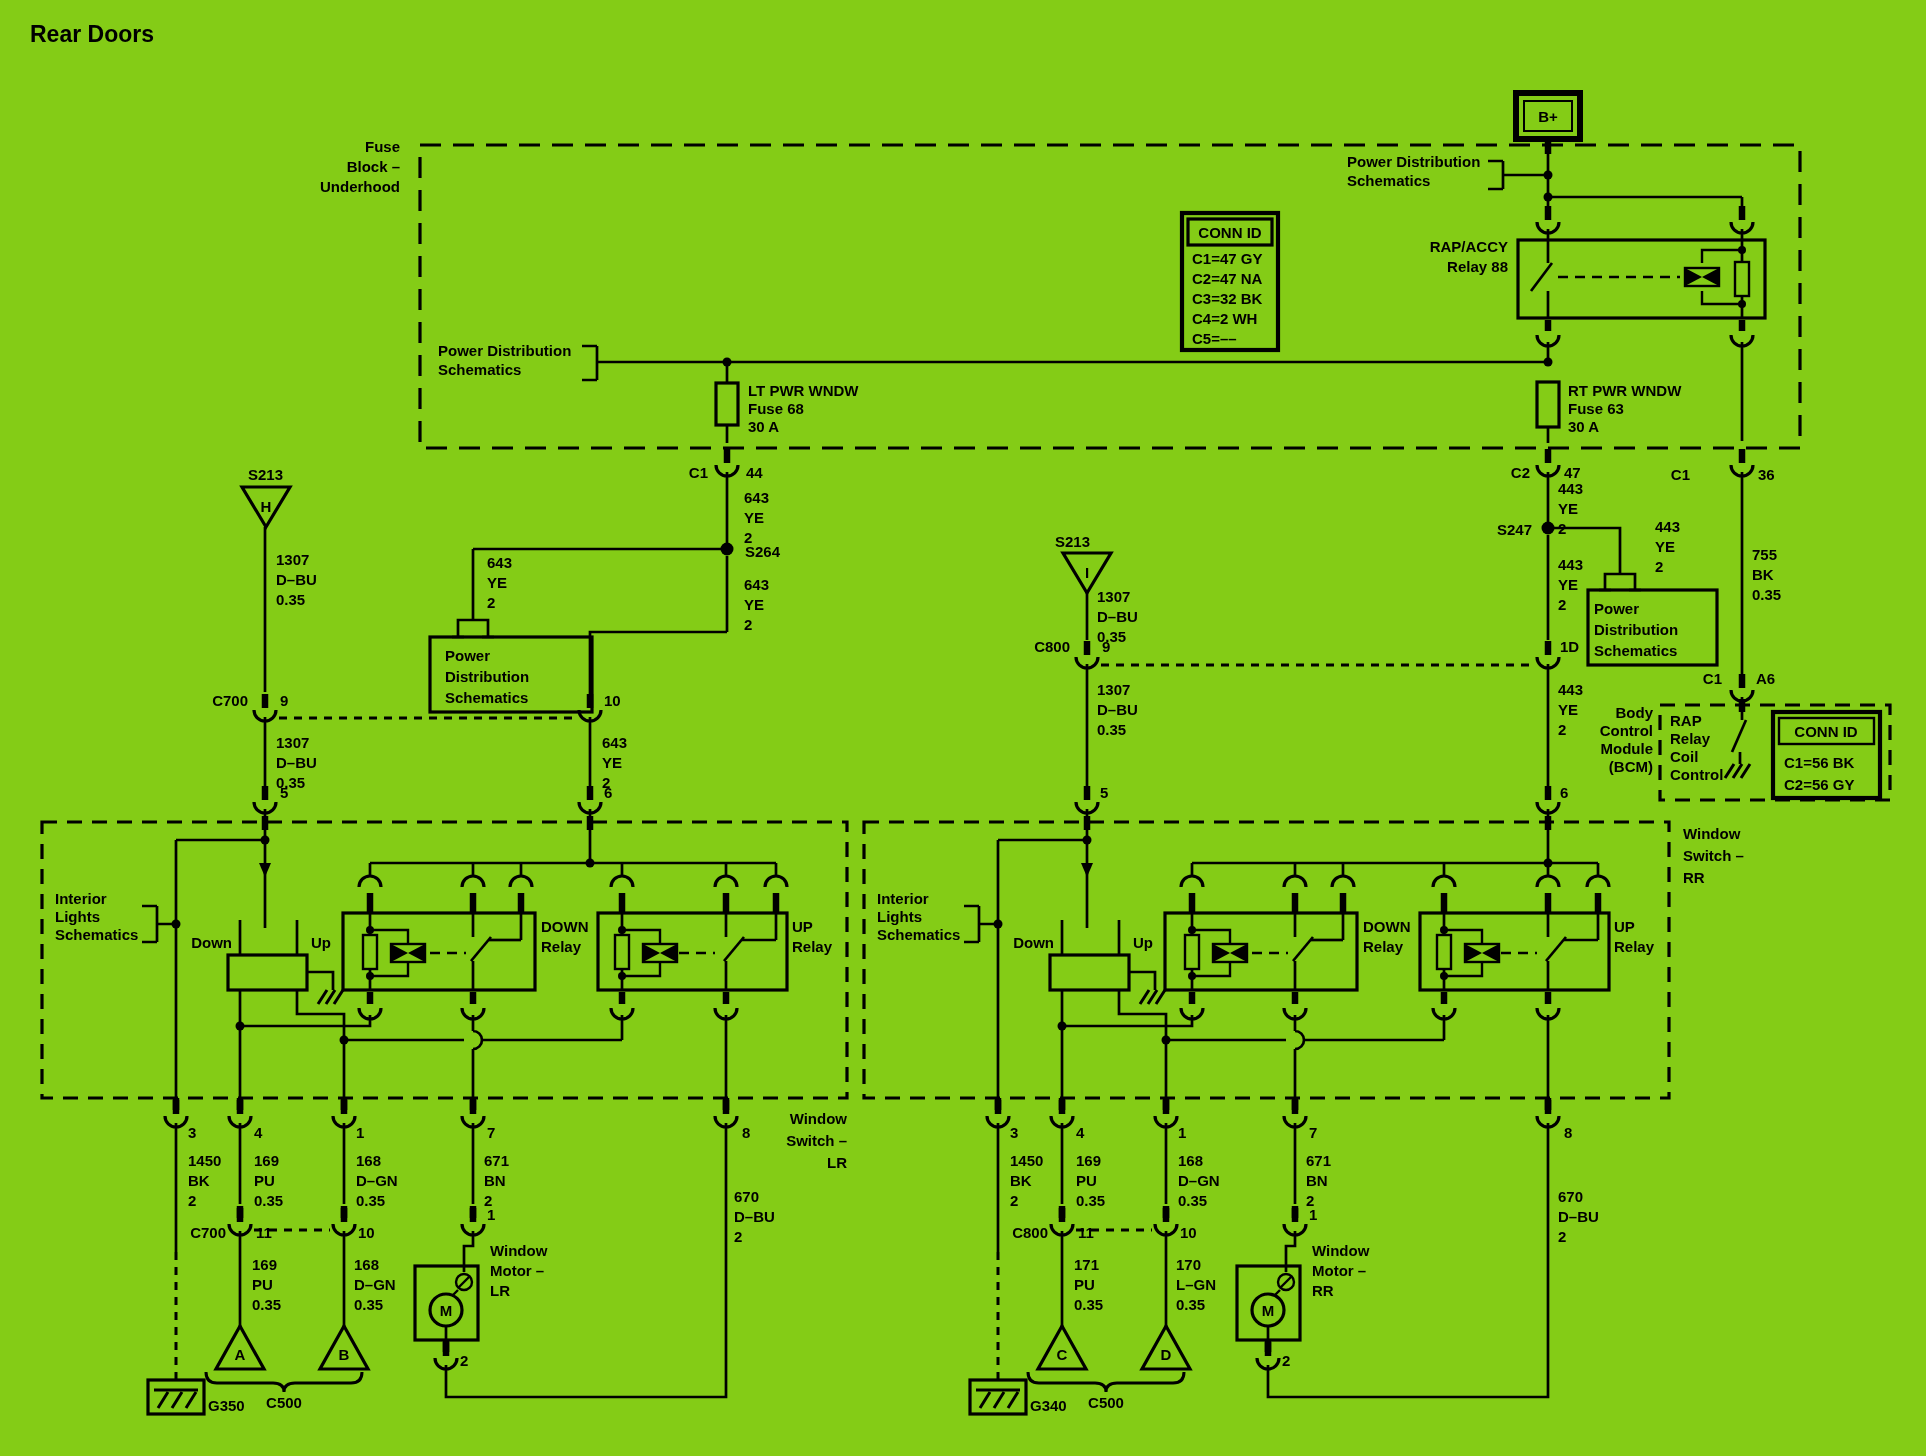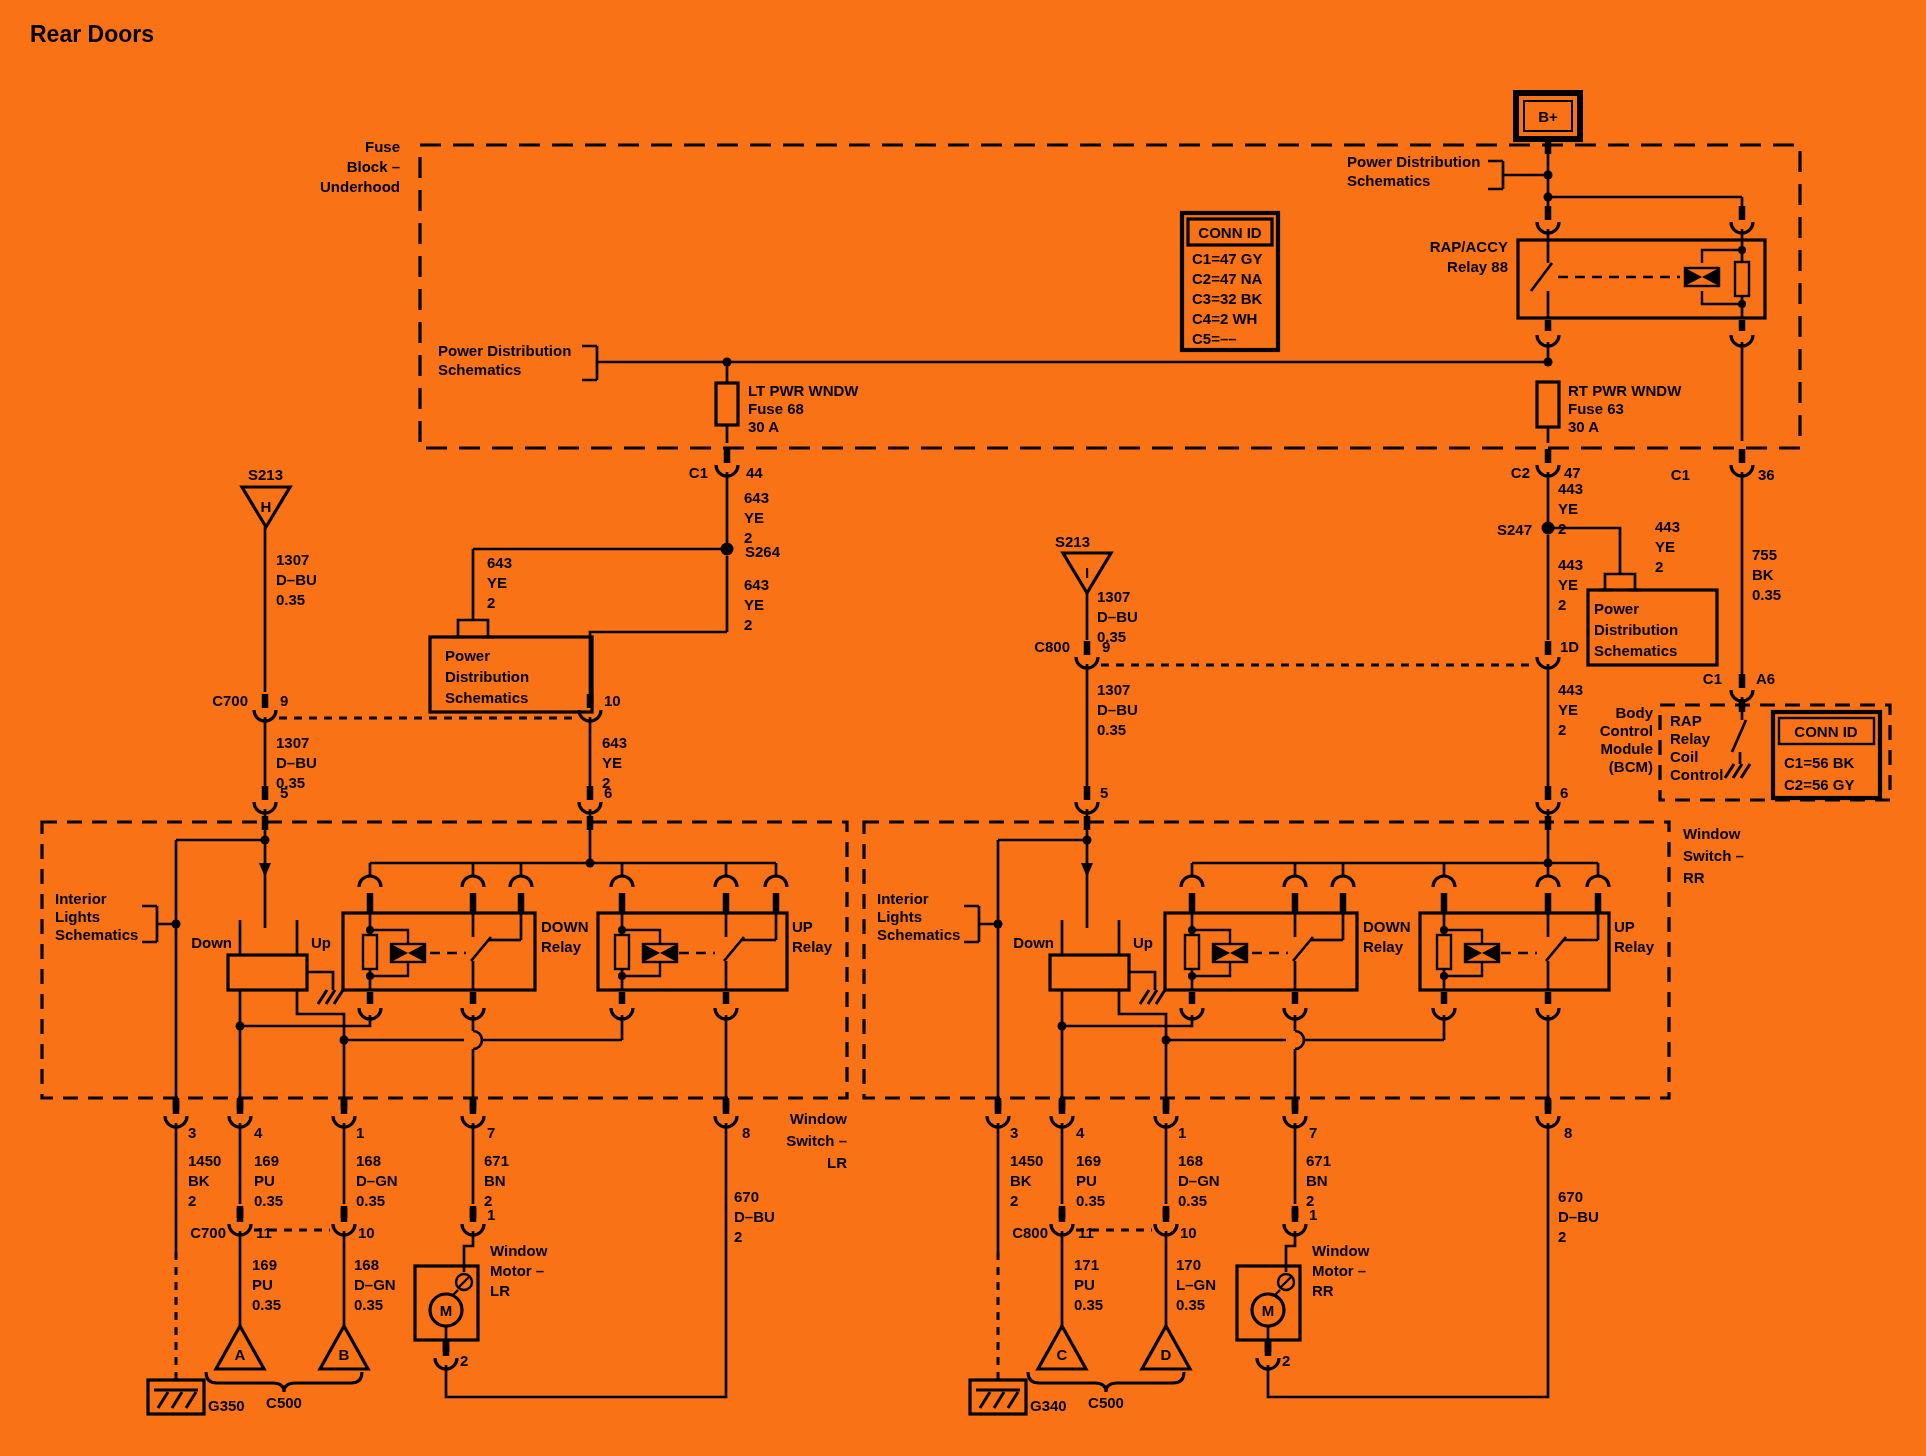--- a/index.html
+++ b/index.html
@@ -1,16 +1,16 @@
 <!DOCTYPE html>
 <html><head>
 <meta charset="utf-8">
 <style>
   html,body{margin:0;padding:0;background:#fff}
-  #stage{position:relative;width:1926px;height:1456px;background:#f97316;overflow:hidden}
+  #stage{position:relative;width:1926px;height:1456px;background:#84cc16;overflow:hidden}
   svg{font-family:"Liberation Sans",sans-serif}
   .t{font-size:15px;font-weight:700;fill:#000}
   .tt{font-size:23px;font-weight:700;fill:#000}
   .te{text-anchor:end}
   .tm{text-anchor:middle}
   .w{fill:none;stroke:#000;stroke-width:2.7}
   .stub{fill:none;stroke:#000;stroke-width:6.5}
   .dbox{fill:none;stroke:#000;stroke-width:3.2;stroke-dasharray:21 12}
   .dbx2{fill:none;stroke:#000;stroke-width:3.2;stroke-dasharray:15 10}
   .dcon{fill:none;stroke:#000;stroke-width:3;stroke-dasharray:8 7}

